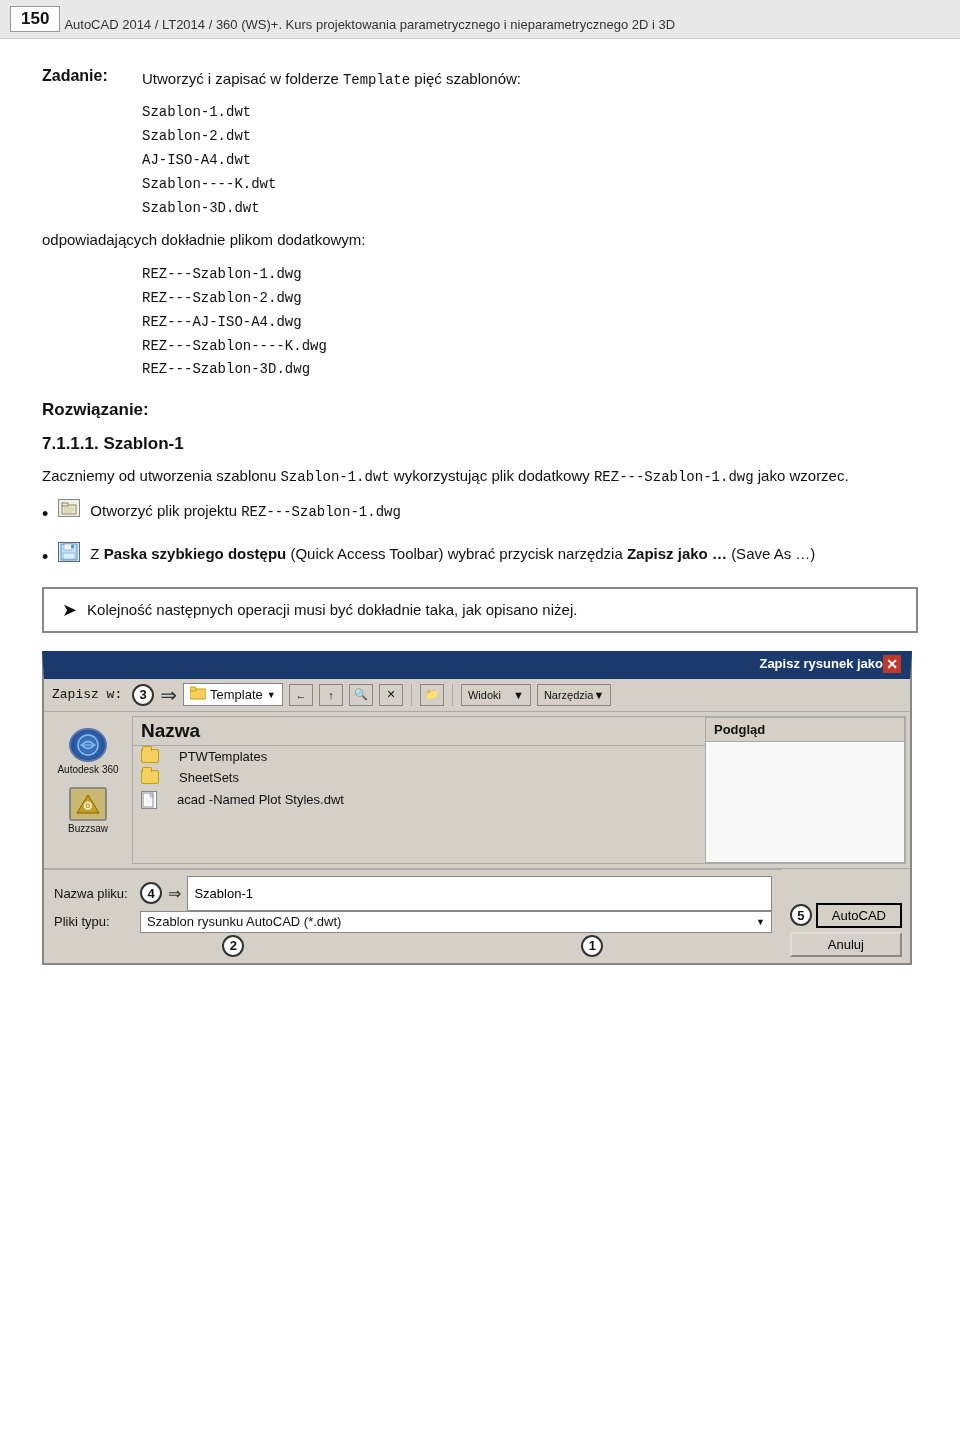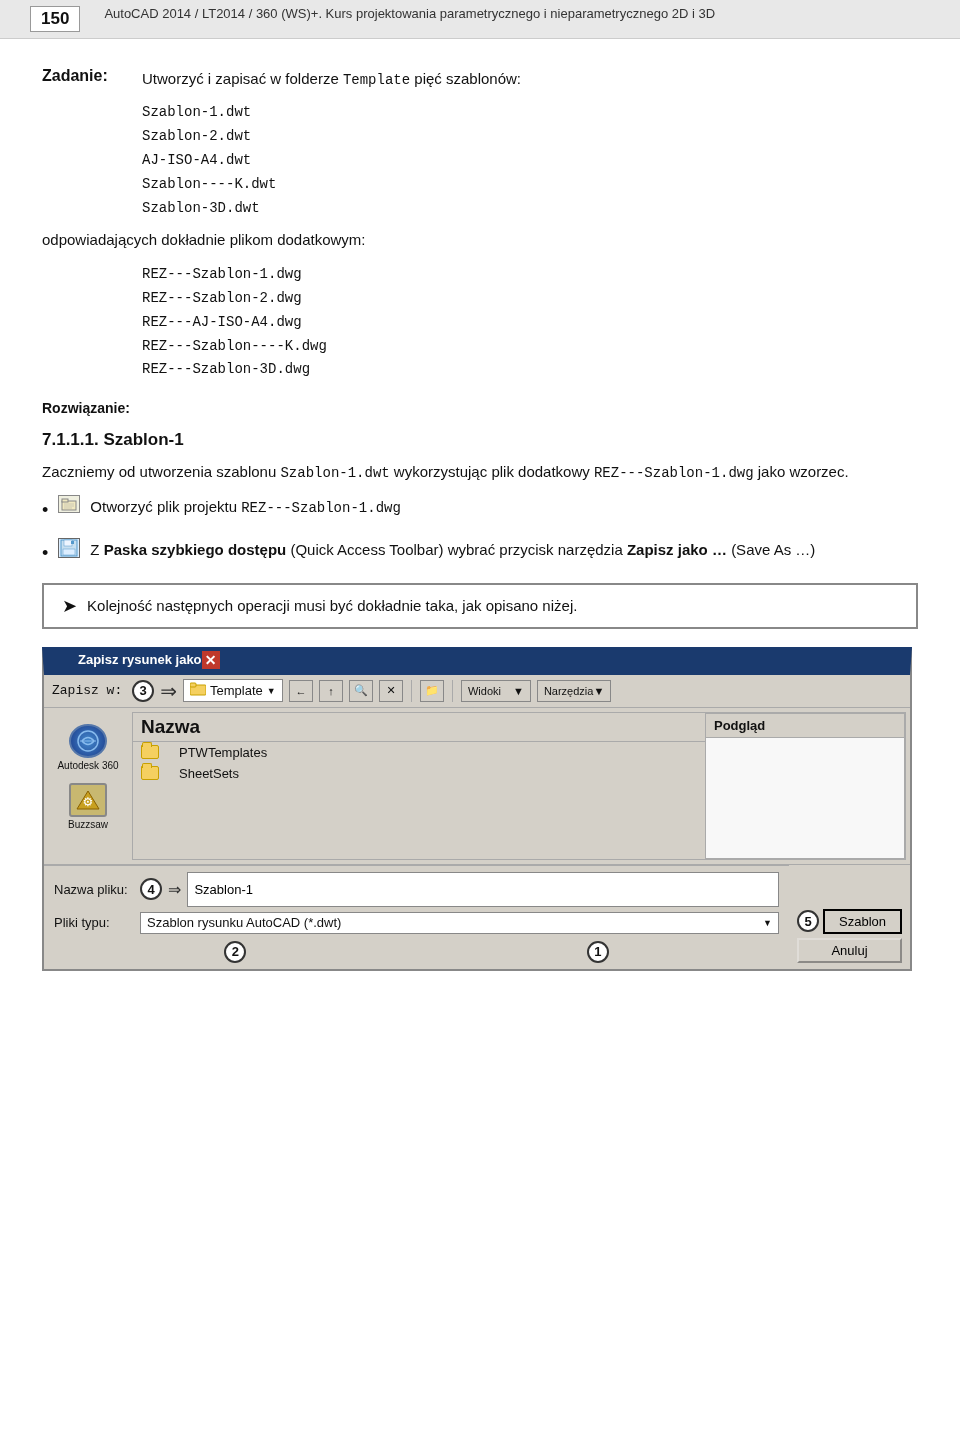--- a/index.html
+++ b/index.html
@@ -8,24 +8,24 @@
       min-height: 1442px;
       background: #ffffff;
       font-family: Arial, Helvetica, sans-serif;
       font-size: 15px;
       color: #111;
     }
 
     .page-header {
       background: #e8e8e8;
       border-bottom: 1px solid #ccc;
-      padding: 6px 30px;
-      display: flex;
-      align-items: flex-start;
-      gap: 24px;
+      padding: 6px 10px;
+      display: flex;
+      align-items: flex-end;
+      gap: 4px;
     }
     .page-number {
       font-weight: bold;
       font-size: 17px;
       background: #fff;
       border: 1px solid #999;
       padding: 2px 10px;
     }
     .page-title {
       font-size: 13px;
@@ -57,21 +57,21 @@
       font-size: 14px;
     }
     .code-block {
       font-family: 'Courier New', Courier, monospace;
       font-size: 14px;
       line-height: 1.7;
       margin: 4px 0 4px 100px;
     }
     .rozwiazanie {
       font-weight: bold;
-      font-size: 14px;
+      font-size: 17px;
       margin-top: 18px;
       margin-bottom: 10px;
     }
     .subsection-heading {
       font-weight: bold;
       font-size: 17px;
       margin-top: 14px;
       margin-bottom: 10px;
     }
     .paragraph {
@@ -142,23 +142,22 @@
       background: #d4d0c8;
       width: 870px;
     }
     .dialog-titlebar {
       position: absolute;
       top: -26px;
       left: 0;
       right: 0;
       display: flex;
       align-items: center;
-      justify-content: flex-start;
-      padding: 2px 2px;
-      margin-left: 32px;
+      justify-content: flex-end;
+      padding: 2px 9px;
     }
     .dialog-title {
       color: #fff;
       font-size: 13px;
       font-weight: bold;
     }
     .dialog-close {
       color: #fff;
       font-size: 14px;
       font-weight: bold;
@@ -315,21 +314,20 @@
       font-size: 13px;
       border-bottom: 1px solid #aaa;
       font-weight: bold;
     }
     .dialog-bottom {
       padding: 6px 10px;
       border-top: 1px solid #aaa;
       background: #d4d0c8;
       display: flex;
       flex-direction: column;
-      gap: 5px;
     }
     .bottom-row {
       display: flex;
       align-items: center;
       gap: 6px;
       font-size: 13px;
     }
     .bottom-label {
       min-width: 80px;
       font-size: 13px;
@@ -569,20 +567,32 @@
               <span>Nazwa</span>
             </div>
             <div class="dialog-file-row">
               <span class="folder-icon-sm"></span>
               <span>PTWTemplates</span>
             </div>
             <div class="dialog-file-row">
               <span class="folder-icon-sm"></span>
               <span>SheetSets</span>
             </div>
+            <div class="dialog-file-row">
+              <span class="file-icon-sm">
+                <svg width="14" height="16" viewBox="0 0 14 16">
+                  <rect x="1" y="1" width="10" height="14" fill="#fff" stroke="#888" stroke-width="1"></rect>
+                  <polygon points="8,1 12,5 8,5" fill="#d0d0d0" stroke="#888" stroke-width="0.5"></polygon>
+                  <line x1="3" y1="7" x2="11" y2="7" stroke="#ccc" stroke-width="0.5"></line>
+                  <line x1="3" y1="9" x2="11" y2="9" stroke="#ccc" stroke-width="0.5"></line>
+                  <line x1="3" y1="11" x2="9" y2="11" stroke="#ccc" stroke-width="0.5"></line>
+                </svg>
+              </span>
+              <span>acad -Named Plot Styles.dwt</span>
+            </div>
           </div>
 
           <div class="dialog-preview">
             <div class="preview-header">Podgląd</div>
             <div style="flex:1;background:#f8f8f8;min-height:120px;"></div>
           </div>
         </div>
       </div>
     </div>
 
@@ -608,20 +618,20 @@
         <div style="display:flex;justify-content:space-around;margin-top:2px;">
           <span class="callout">2</span>
           <span class="callout">1</span>
         </div>
       </div>
 
       <div class="dialog-action-btns">
 
         <div style="display:flex;align-items:center;gap:4px;justify-content:flex-end;">
           <span class="callout">5</span>
-          <button class="action-btn active">Szablon</button>
+          <button class="action-btn active">AutoCAD</button>
         </div>
         <button class="action-btn">Anuluj</button>
       </div>
     </div>
   </div>
 
 </div>
 
 </body></html>

